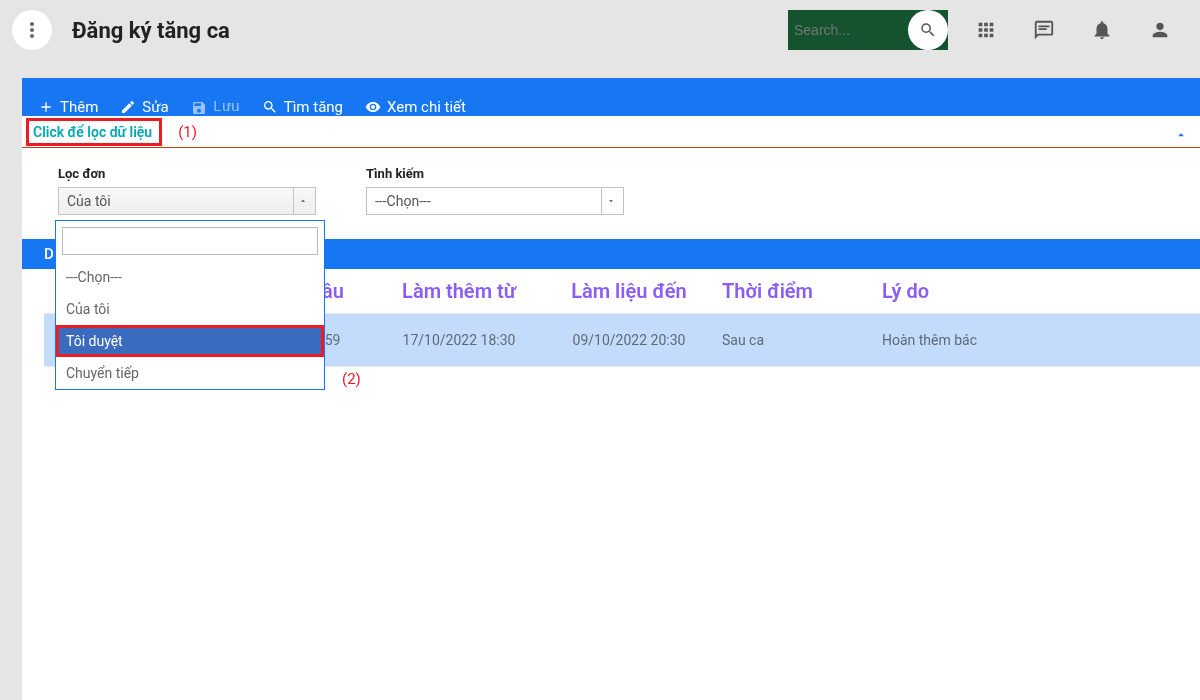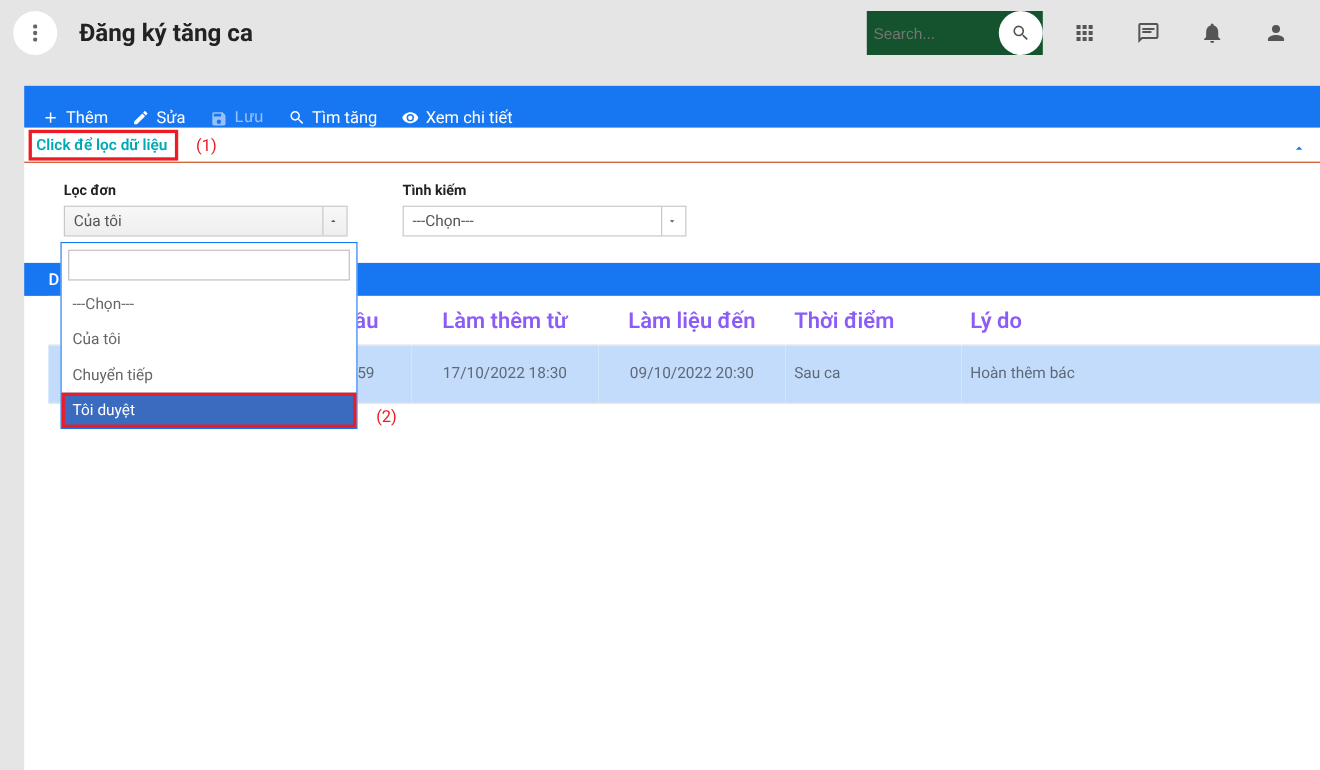--- a/index.html
+++ b/index.html
@@ -216,18 +216,18 @@
           <td class="left">Hoàn thêm bác</td>
         </tr>
       </tbody>
     </table>
   </div>
 
   <div class="dropdown">
     <div class="dropdown-search"><input style=""></div>
     <div class="dropdown-opt">---Chọn---</div>
     <div class="dropdown-opt">Của tôi</div>
+    <div class="dropdown-opt selected">Tôi duyệt</div>
     <div class="dropdown-opt">Chuyển tiếp</div>
-    <div class="dropdown-opt selected">Tôi duyệt</div>
   </div>
   <span class="anno2">(2)</span>
 
 </div>
 
 </body></html>

